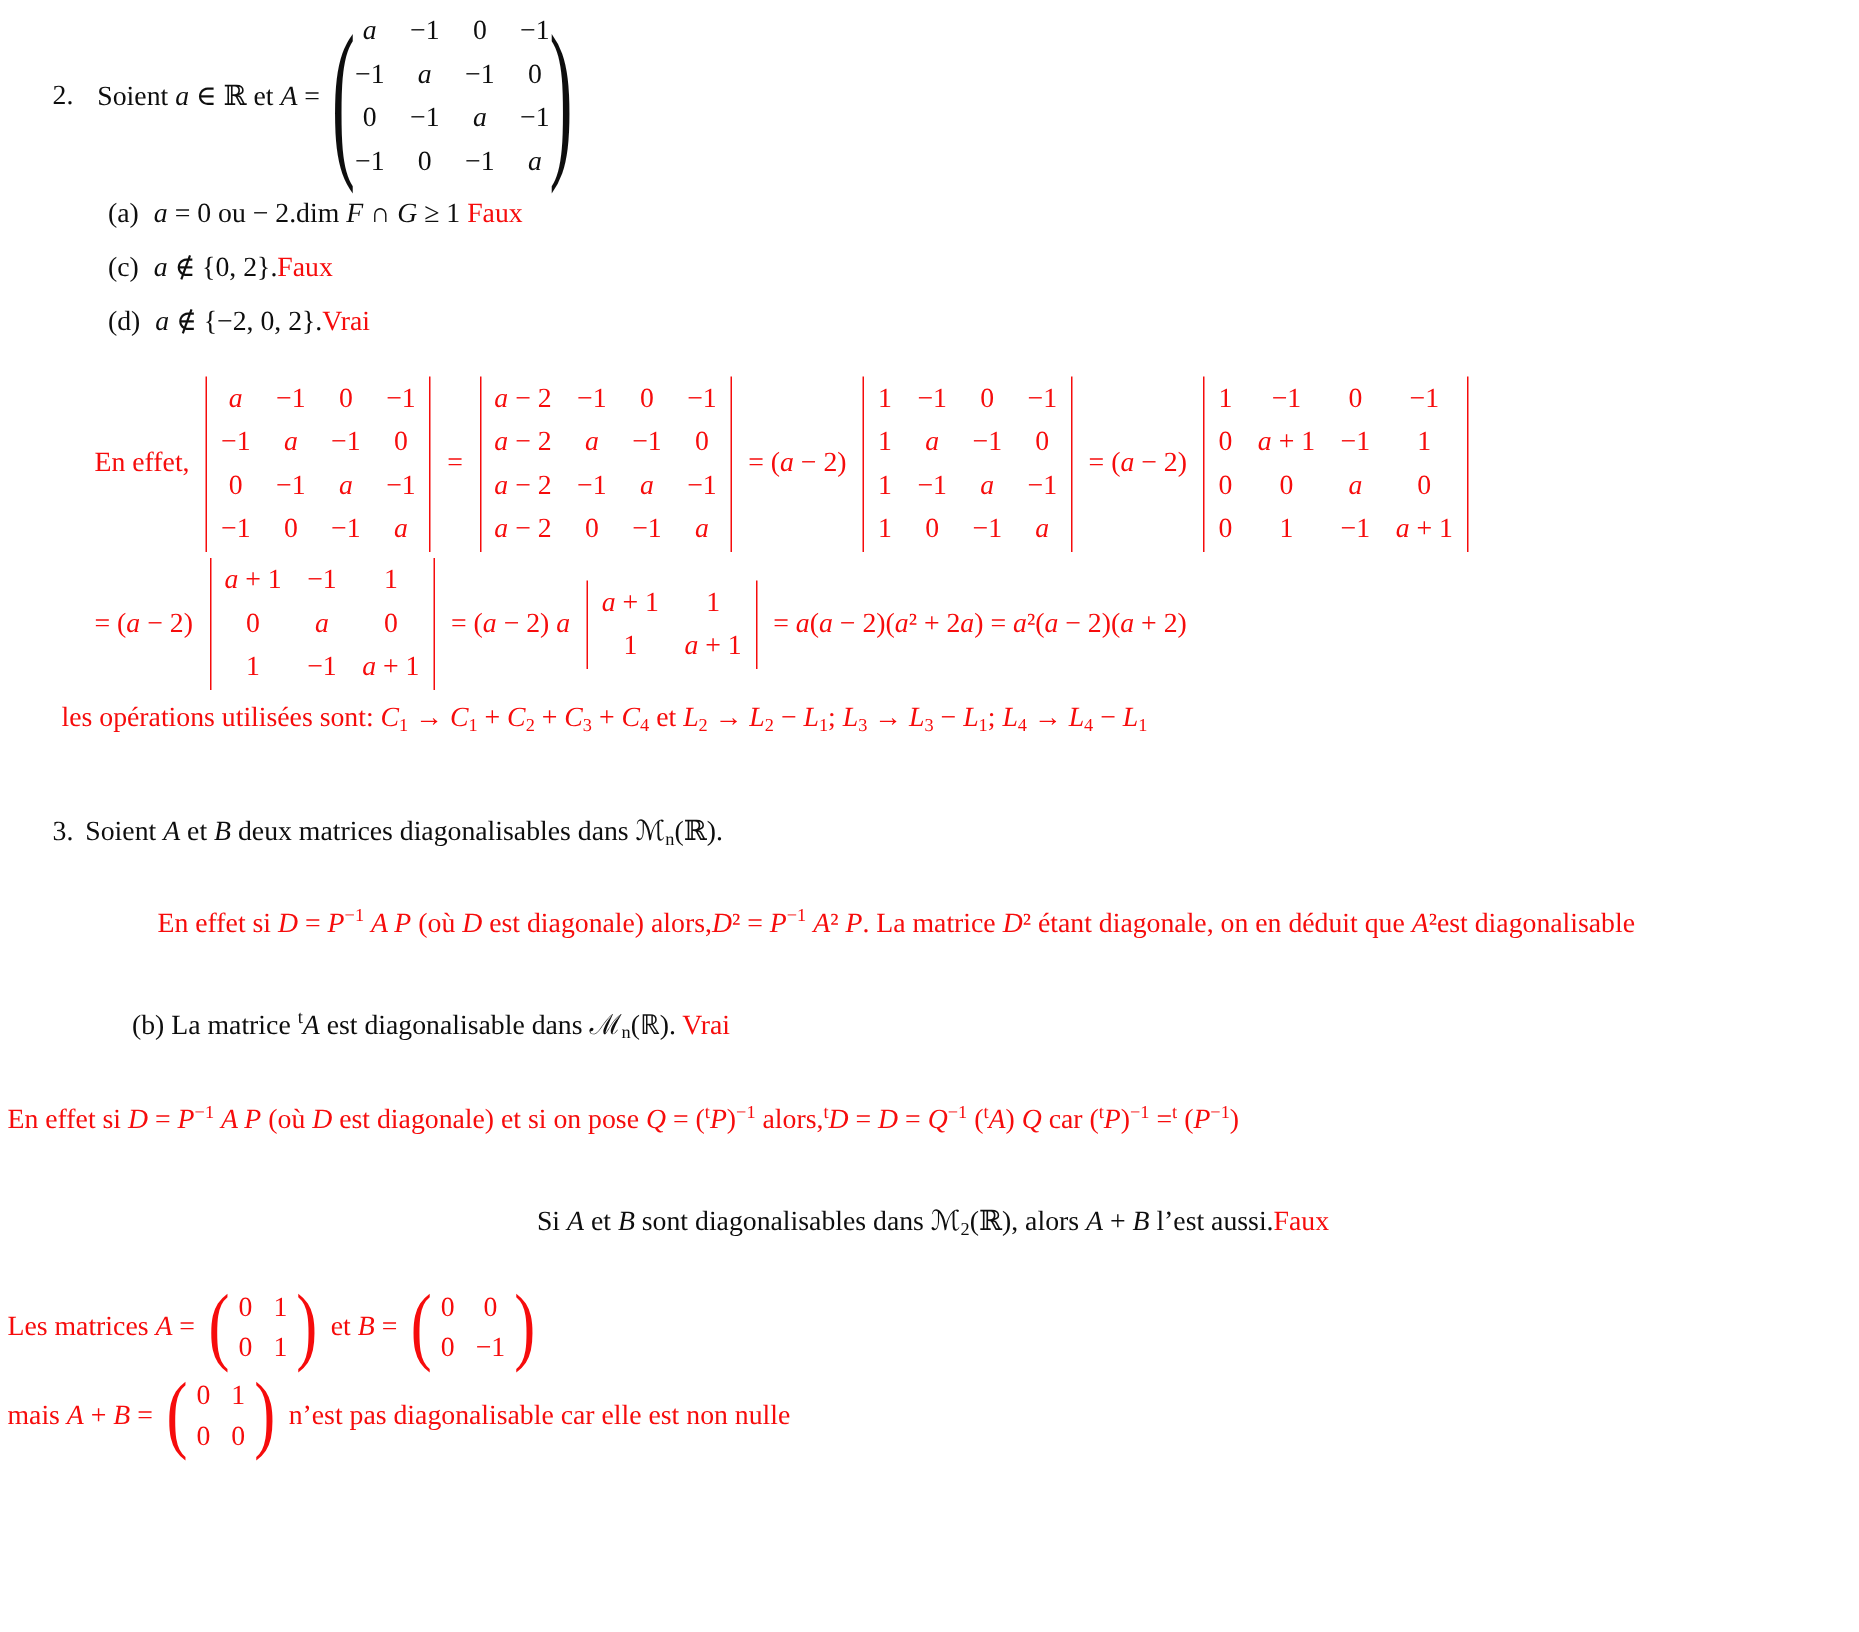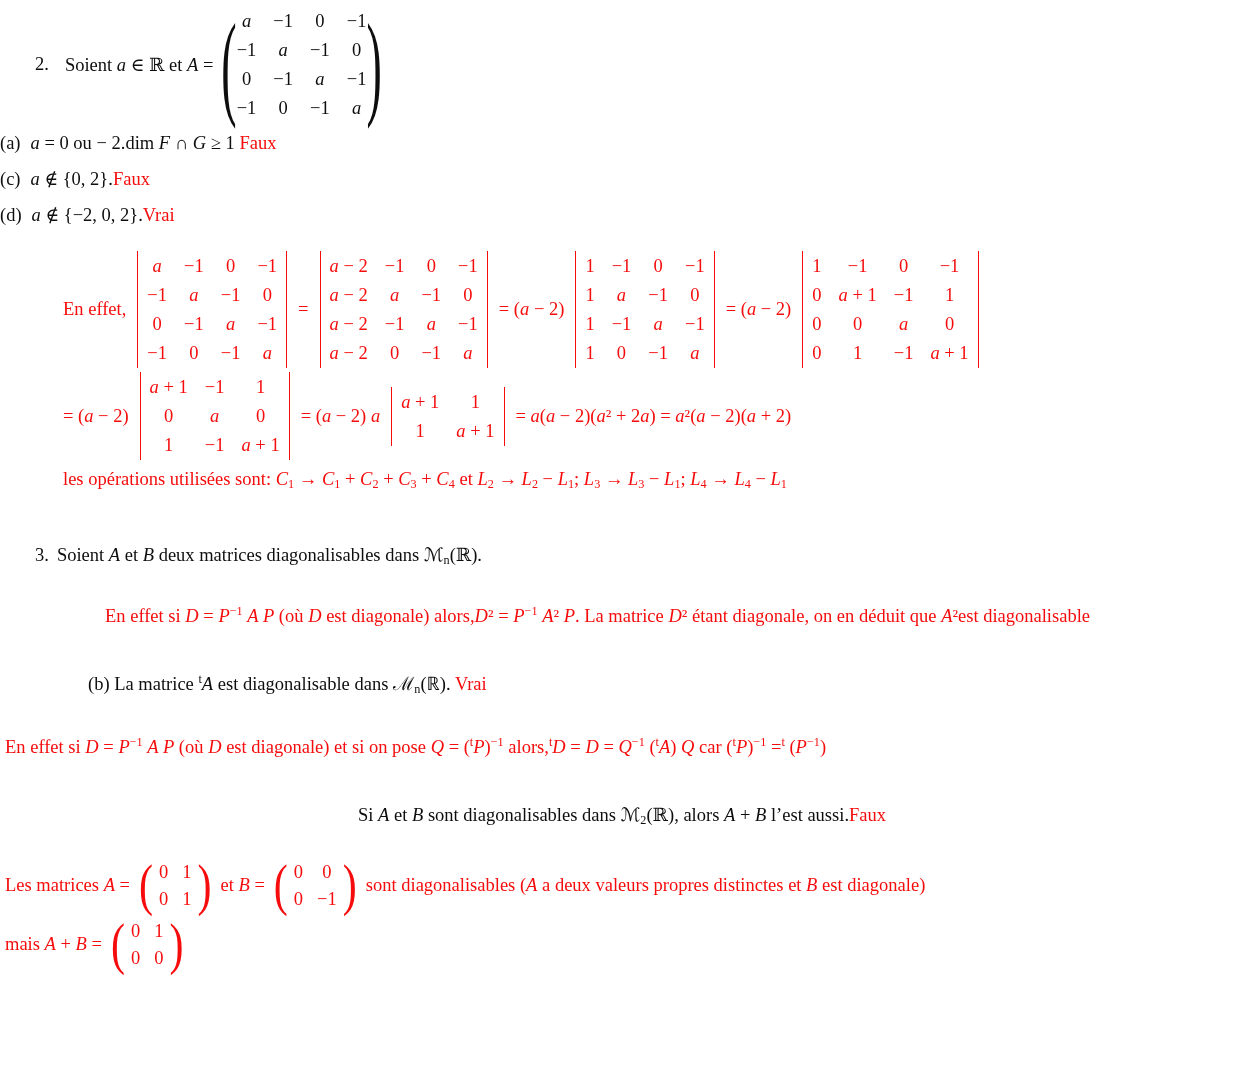--- a/index.html
+++ b/index.html
@@ -37,28 +37,28 @@
   }
   .mat { display:inline-flex; align-items:center; }
   .paren { display:inline-block; line-height:0.9; font-weight:400; }
   .p4 .paren { font-size:46px; transform:scaleY(2.55); }
   .p2 .paren { font-size:42px; transform:scaleY(1.38); }
   .p2 .mgrid { line-height:24px; column-gap:14px; padding:0 6px; }
 
   
   .q2head   { margin:4px 0 0 35px; column-gap:8px; }
   .qnum     { margin-right:8px; }
-  .choices  { }
+  .choices  { margin-left:72px; }
   .choice   { margin-top:9px; line-height:27px; }
   .choice .clabel { margin-right:10px; }
   .detrow   { margin-left:63px; }
   .detrow1  { margin-top:22px; }
   .detrow2  { margin-top:4px; }
   .detrow > * { margin-right:11px; }
-  .opsline  { margin:6px 0 0 63px; line-height:26px; }
+  .opsline  { margin:6px 0 0 41px; line-height:26px; }
 
   .q3head   { margin:50px 0 0 35px; }
   .q3item   { line-height:27px; }
   .q3a      { margin:20px 0 0 88px; }
   .expl-a   { margin:34px 0 0 105px; width:1128px; line-height:26px; }
   .q3b      { margin:42px 0 0 88px;font-family:Liberation Serif, serif; }
   .expl-b   { margin:36px 0 0 5px; line-height:26px; white-space:nowrap; }
   .sumline  { margin:42px 0 0 5px; line-height:26px;text-align:center; }
   .cex1     { margin:32px 0 0 5px; }
   .cex1 > *, .cex2 > * { margin-right:9px; }
@@ -245,30 +245,30 @@
     <span class="mat p2">
       <span class="paren">(</span>
       <span class="mgrid" style="grid-template-columns: repeat(2, auto);">
           <span class="mcell">0</span>
           <span class="mcell">0</span>
           <span class="mcell">0</span>
           <span class="mcell">−1</span>
         </span>
       <span class="paren">)</span>
     </span>
-    <span>sont diagonalisables (<i>A</i> a deux valeurs propres distinctes et <i>B</i> est diagonale)</span>
   </div>
 
   <div class="row cex2 red">
     <span>mais <i>A</i> + <i>B</i> =</span>
     <span class="mat p2">
       <span class="paren">(</span>
       <span class="mgrid" style="grid-template-columns: repeat(2, auto);">
           <span class="mcell">0</span>
           <span class="mcell">1</span>
           <span class="mcell">0</span>
           <span class="mcell">0</span>
         </span>
       <span class="paren">)</span>
     </span>
+    <span>n’est pas diagonalisable car elle est non nulle</span>
   </div>
 
 </div>
 
 </body></html>

